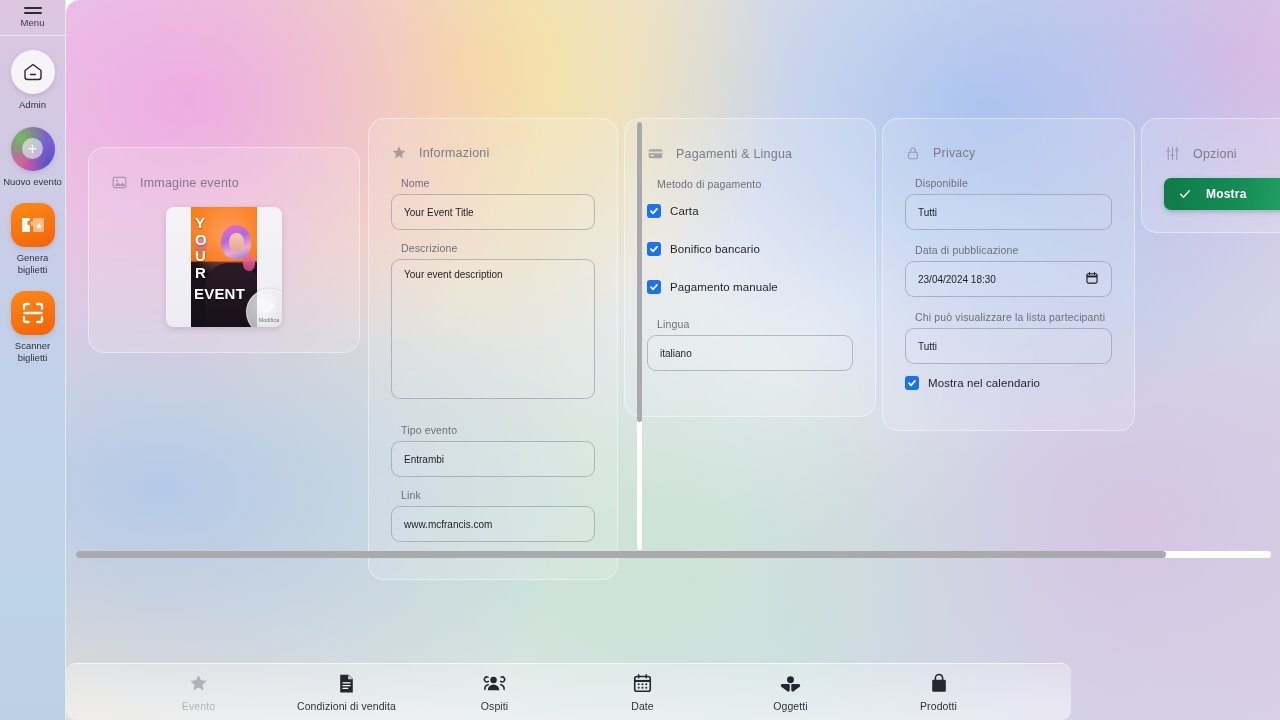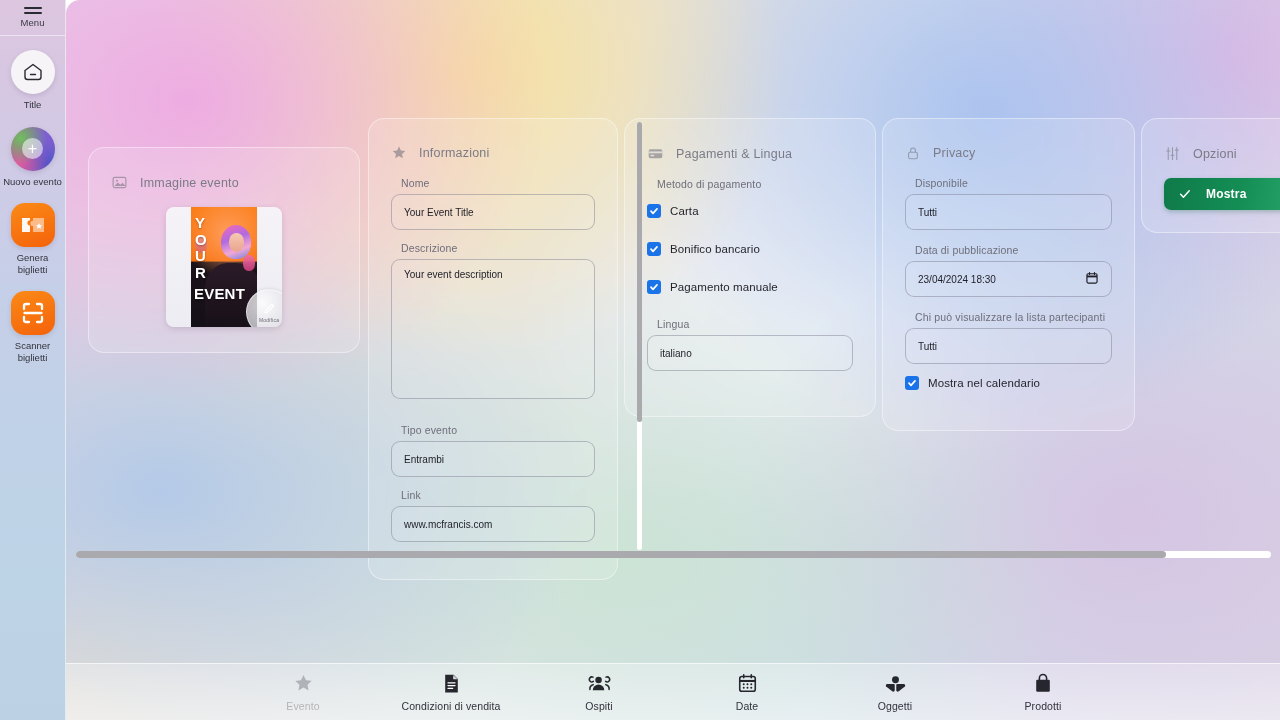--- a/index.html
+++ b/index.html
@@ -379,28 +379,29 @@
     height: 7px;
     background: #a9a9ae;
     border-radius: 4px;
   }
 
   
   #bottom-nav {
     position: absolute;
     left: 0;
     bottom: 0;
-    width: 1214px;
+    width: 1005px;
     height: 57px;
     display: flex;
     align-items: center;
     justify-content: center;
     gap: 36px;
     background: linear-gradient(180deg, rgba(255,255,255,.30), rgba(255,255,255,.52));
     border-top: 1px solid rgba(255,255,255,.5);
+    border-radius: 9px;
   }
   .nav-item {
     width: 112px;
     display: flex;
     flex-direction: column;
     align-items: center;
     gap: 5px;
     cursor: pointer;
   }
   .nav-item .nav-icon { height: 22px; display:flex; align-items:center; }
@@ -427,21 +428,21 @@
       <div id="menu-label">Menu</div>
     </div>
 
     <div class="side-item" style="margin-top:14px;">
       <div class="side-icon round admin">
         <svg width="24" height="24" viewBox="0 0 24 24" fill="none" stroke="#2a2a33" stroke-width="1.4" stroke-linecap="round" stroke-linejoin="round">
           <path d="M4 10.5 L12 4.5 L20 10.5 V17 a2.5 2.5 0 0 1 -2.5 2.5 h-11 A2.5 2.5 0 0 1 4 17 Z"></path>
           <path d="M9.5 14.5 h5"></path>
         </svg>
       </div>
-      <div class="side-label">Title</div>
+      <div class="side-label">Admin</div>
     </div>
 
     <div class="side-item">
       <div class="side-icon round nuovo">
         <div class="plus-circle">+</div>
       </div>
       <div class="side-label">Nuovo evento</div>
     </div>
 
     <div class="side-item">

